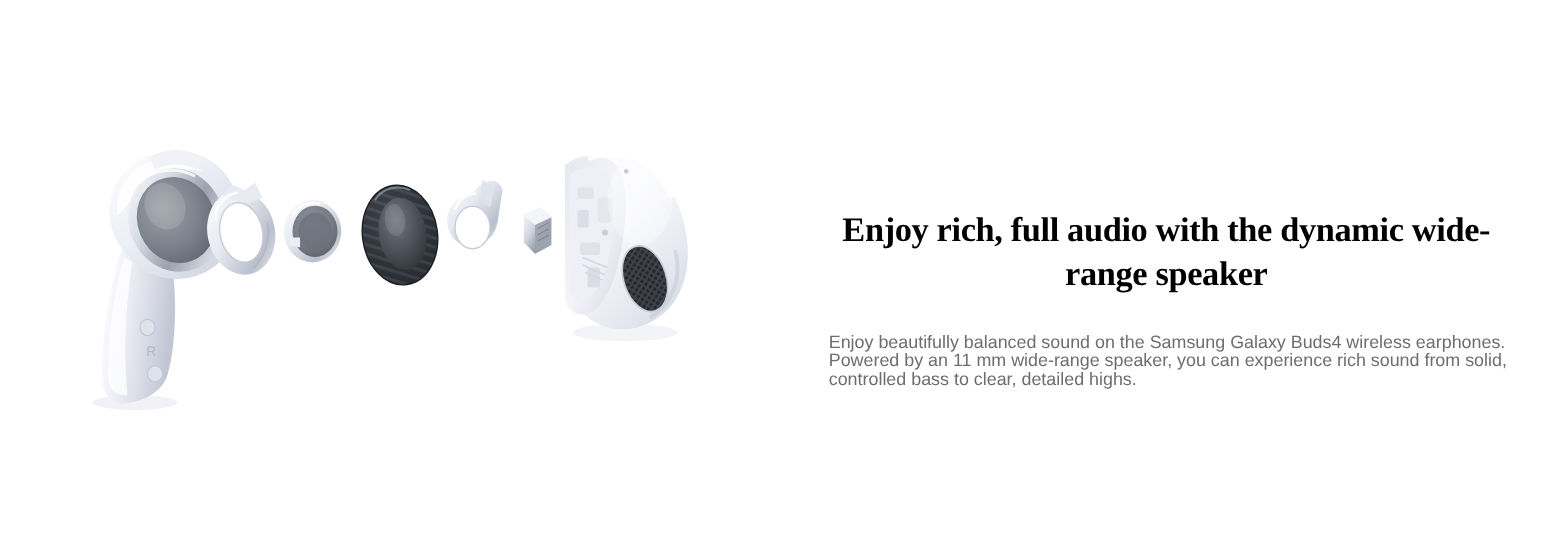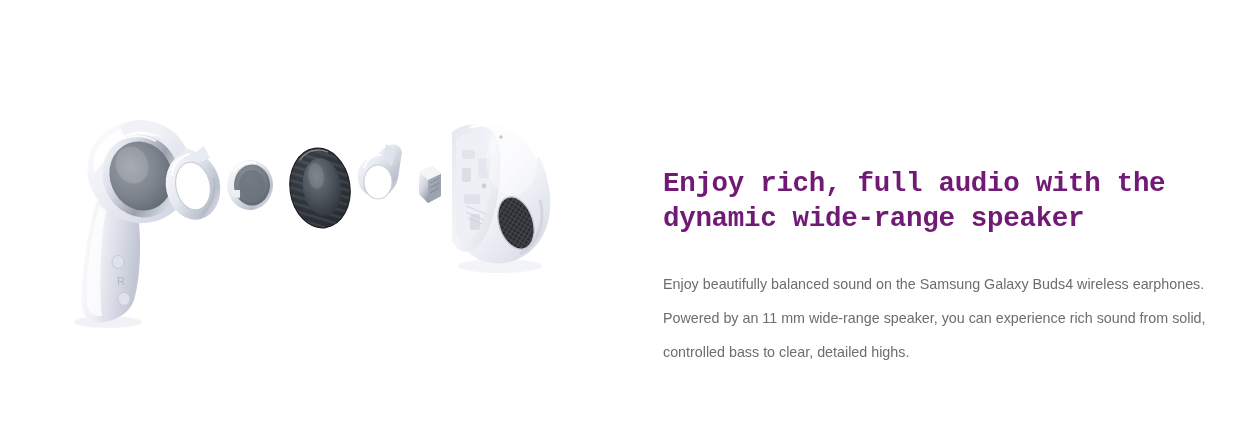--- a/index.html
+++ b/index.html
@@ -38,34 +38,35 @@
 
   
   .copy-block {
     position: absolute;
     left: 663px;
     top: 166px;
     width: 548px;
   }
   .feature-heading {
     margin: 0;
-    font-family: Liberation Mono, monospace;
+    font-family: Liberation Serif, serif;
     font-size: 27.5px;
     line-height: 35px;
     font-weight: 700;
     letter-spacing: -0.3px;
-    color: #701a75;
+    color: #000000;
     width: 540px;
+    text-align: center;
   }
   .feature-body {
     margin: 0;
     padding-top: 31px;
     font-family: "Liberation Sans", sans-serif;
     font-size: 14.3px;
-    line-height: 34px;
+    line-height: 15px;
     font-weight: 400;
     color: #6d6d70;
     width: 548px;
   }
 </style>
 </head>
 <body>
 
 <div class="feature-section">
 

